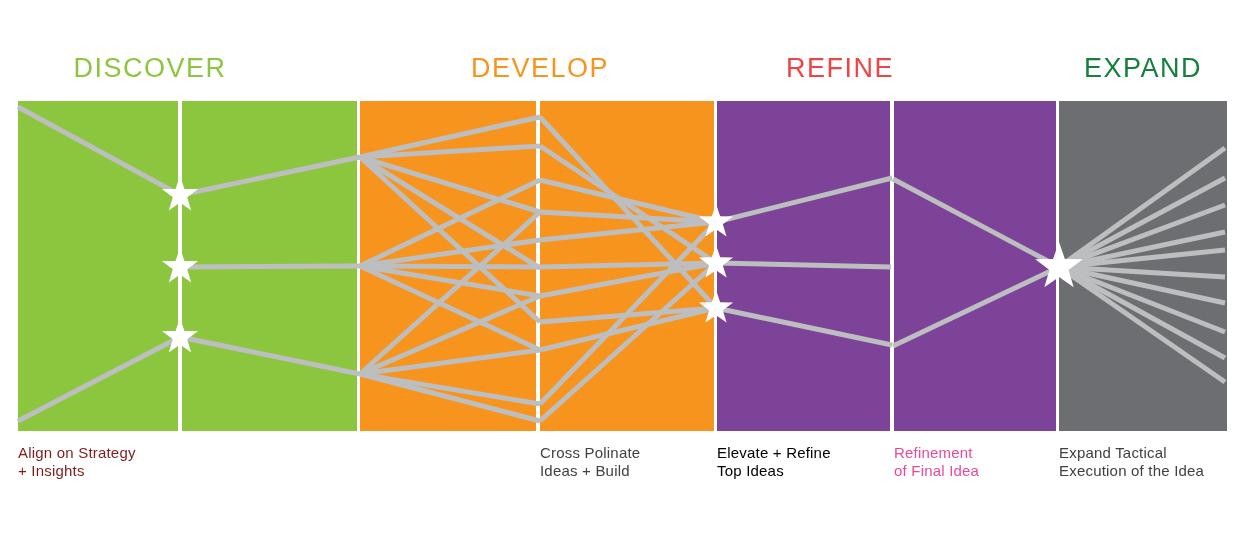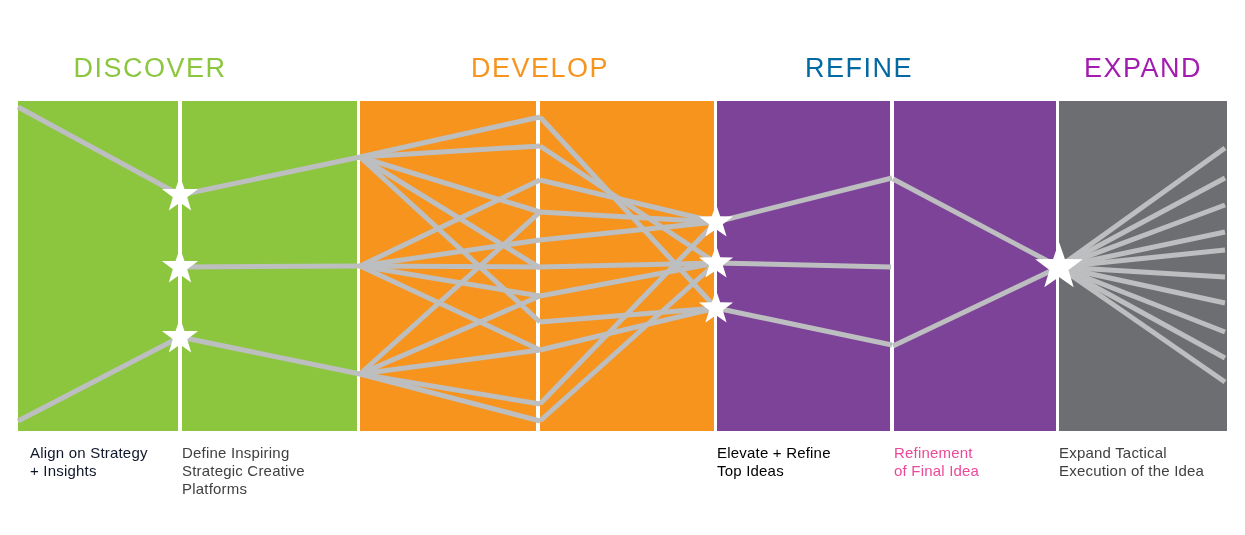--- a/index.html
+++ b/index.html
@@ -18,22 +18,22 @@
     white-space:pre-line;letter-spacing:0.2px;
   }
 </style>
 </head>
 <body>
 
 <div class="canvas">
 
   <div class="phase-header" style="left: 540px; color: rgb(247, 148, 30);">DEVELOP</div>
   <div class="phase-header" style="left: 150px; color: rgb(140, 198, 63);">DISCOVER</div>
-  <div class="phase-header" style="left: 859px; color: #0369a1;">REFINE</div>
-  <div class="phase-header" style="left: 1143px; color: #a21caf;">EXPAND</div>
+  <div class="phase-header" style="left: 840px; color: #ef4444;">REFINE</div>
+  <div class="phase-header" style="left: 1143px; color: #15803d;">EXPAND</div>
 
   <div class="panel" style="left: 18px; width: 160px; top: 101px; height: 330px; background: rgb(140, 198, 63);"></div>
   <div class="panel" style="left: 182px; width: 175px; top: 101px; height: 330px; background: rgb(140, 198, 63);"></div>
   <div class="panel" style="left: 360px; width: 176px; top: 101px; height: 330px; background: rgb(247, 148, 30);"></div>
   <div class="panel" style="left: 540px; width: 174px; top: 101px; height: 330px; background: rgb(247, 148, 30);"></div>
   <div class="panel" style="left: 717px; width: 173px; top: 101px; height: 330px; background: rgb(125, 67, 152);"></div>
   <div class="panel" style="left: 894px; width: 162px; top: 101px; height: 330px; background: rgb(125, 67, 152);"></div>
   <div class="panel" style="left: 1059px; width: 168px; top: 101px; height: 330px; background: rgb(109, 110, 113);"></div>
 
   <svg class="flow-overlay" id="overlay" width="1245" height="535">
@@ -85,25 +85,24 @@
       <line x1="1059" y1="267" x2="1225" y2="382" stroke="#bcbec0" stroke-width="5"></line>
       <path d="M180.0,176.0L184.5,188.9L198.1,189.1L187.2,197.3L191.2,210.4L180.0,202.6L168.8,210.4L172.8,197.3L161.9,189.1L175.5,188.9Z" fill="#ffffff"></path>
       <path d="M180.0,248.0L184.5,260.9L198.1,261.1L187.2,269.3L191.2,282.4L180.0,274.6L168.8,282.4L172.8,269.3L161.9,261.1L175.5,260.9Z" fill="#ffffff"></path>
       <path d="M180.0,318.0L184.5,330.9L198.1,331.1L187.2,339.3L191.2,352.4L180.0,344.6L168.8,352.4L172.8,339.3L161.9,331.1L175.5,330.9Z" fill="#ffffff"></path>
       <path d="M716.0,204.0L720.2,216.2L733.1,216.4L722.8,224.2L726.6,236.6L716.0,229.2L705.4,236.6L709.2,224.2L698.9,216.4L711.8,216.2Z" fill="#ffffff"></path>
       <path d="M716.0,245.0L720.2,257.2L733.1,257.4L722.8,265.2L726.6,277.6L716.0,270.2L705.4,277.6L709.2,265.2L698.9,257.4L711.8,257.2Z" fill="#ffffff"></path>
       <path d="M716.0,290.0L720.2,302.2L733.1,302.4L722.8,310.2L726.6,322.6L716.0,315.2L705.4,322.6L709.2,310.2L698.9,302.4L711.8,302.2Z" fill="#ffffff"></path>
       <path d="M1059.0,242.0L1064.9,258.9L1082.8,259.3L1068.5,270.1L1073.7,287.2L1059.0,277.0L1044.3,287.2L1049.5,270.1L1035.2,259.3L1053.1,258.9Z" fill="#ffffff"></path>
     </svg>
 
-  <div class="step-label" style="left: 30px; width: 174px; color: #0f172a;">Align on Strategy
+  <div class="step-label" style="left: 18px; width: 174px; color: #7f1d1d;">Align on Strategy
 + Insights</div>
-  <div class="step-label" style="left: 182px; width: 189px; color: rgb(65, 64, 66);">Define Inspiring
-Strategic Creative
-Platforms</div>
+  <div class="step-label" style="left: 540px; width: 188px; color: rgb(65, 64, 66);">Cross Polinate
+Ideas + Build</div>
   <div class="step-label" style="left: 717px; width: 187px; color: #000000;">Elevate + Refine
 Top Ideas</div>
   <div class="step-label" style="left: 894px; width: 176px; color: #ec4899;">Refinement
 of Final Idea</div>
   <div class="step-label" style="left: 1059px; width: 182px; color: #404040;">Expand Tactical
 Execution of the Idea</div>
 
 </div>
 
 </body></html>

